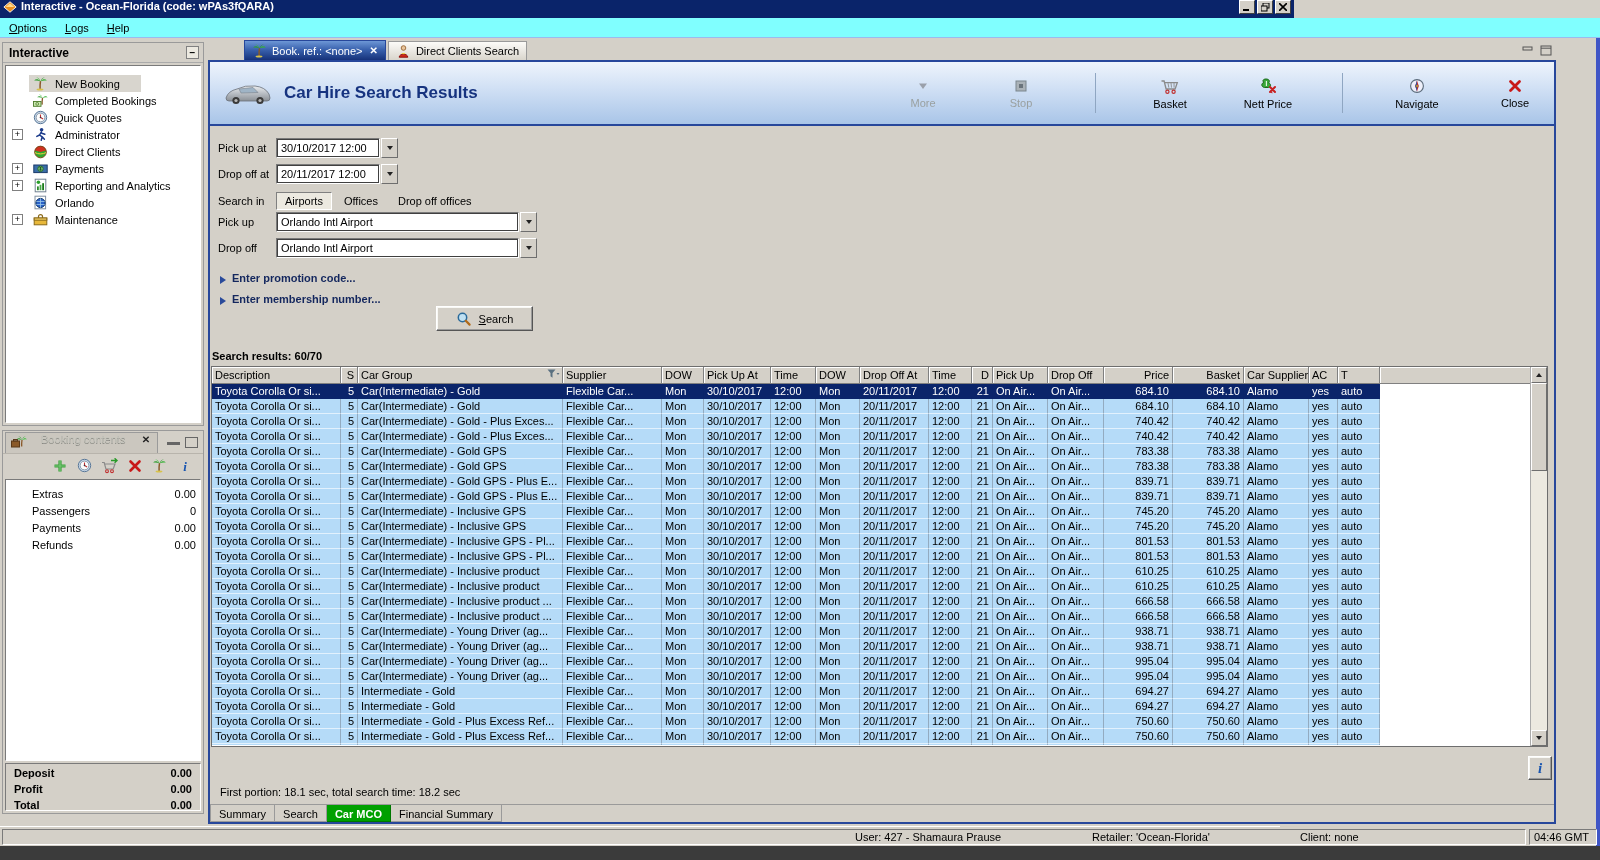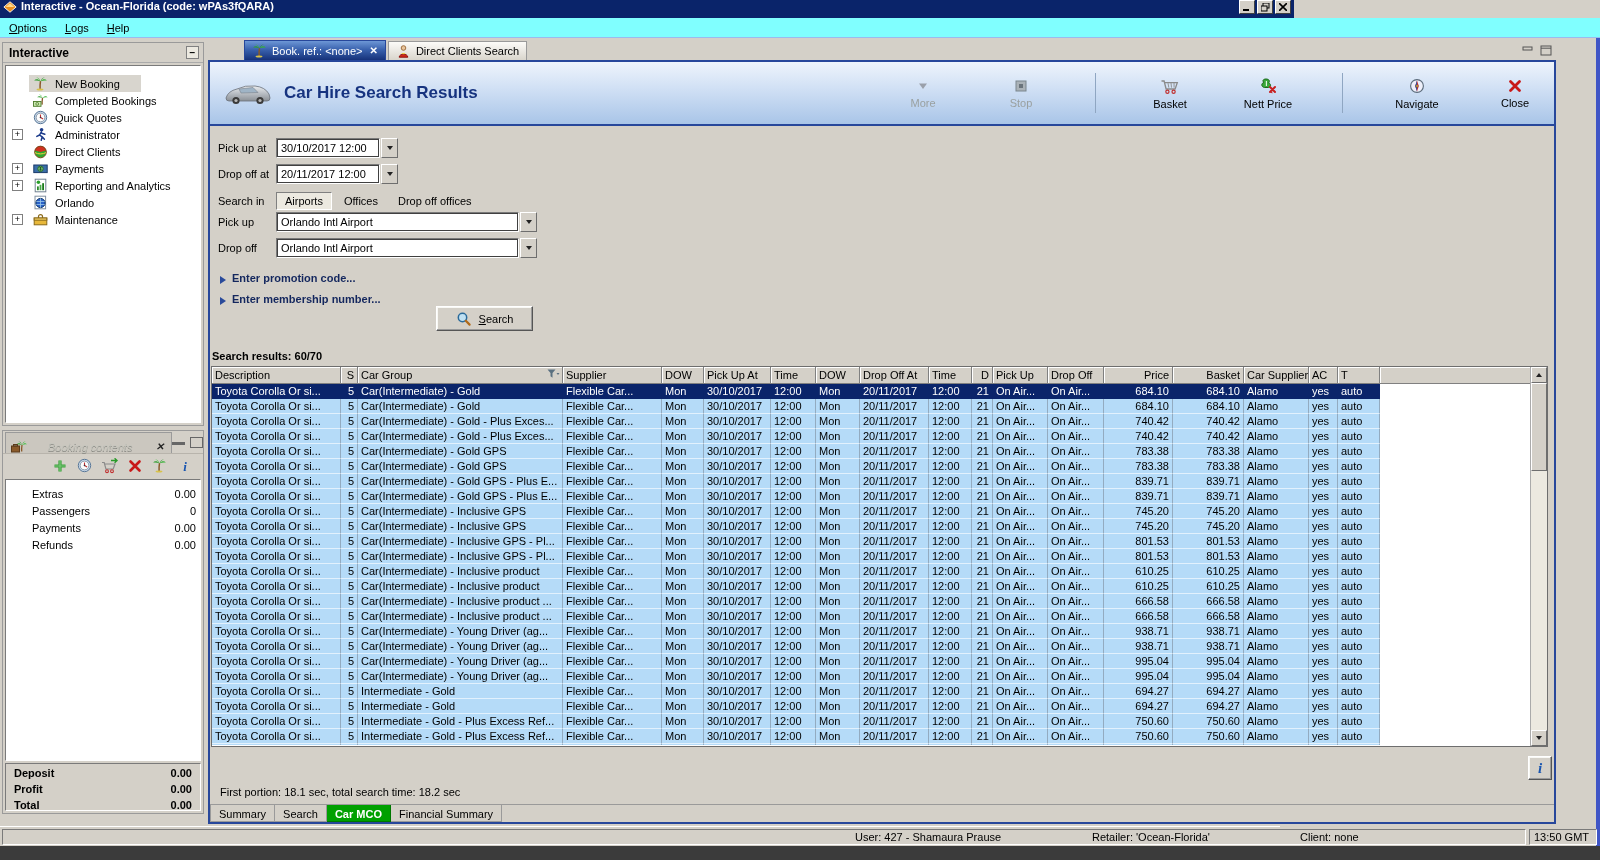--- a/index.html
+++ b/index.html
@@ -23,21 +23,21 @@
   .tree { position:absolute; left:2px; top:22px; right:2px; bottom:2px; background:#fff; border:1px solid; border-color:#7a7a7a #fff #fff #7a7a7a; overflow:hidden; }
   .tree-item { position:relative; height:17px; display:flex; align-items:center; }
   .tree-item .expander { position:absolute; left:6px; width:11px; height:11px; border:1px solid #808080; background:#fff; font-size:9px; line-height:9px; text-align:center; color:#000; }
   .tree-item .ticon { position:absolute; left:26px; width:16px; height:16px; }
   .tree-item .tlabel { position:absolute; left:46px; white-space:nowrap; padding:1px 3px; }
   .tree-item.selected .tlabel-wrap { position:absolute; left:23px; right:auto; height:17px; background:#d8d5ce; }
 
   
   .booking { position:absolute; left:2px; top:430px; width:202px; height:384px; background:#d4d0c8; border:1px solid #9a9a9a; }
   .bp-tabrow { height:22px; display:flex; align-items:flex-end; }
-  .bp-tab { height:21px; display:flex; align-items:flex-end; gap:21px; padding:0 5px; background:#cbc7bf; border:1px solid #9a9a9a; border-bottom:none; margin-left:2px; color:#b2b2aa;font-style:italic; }
+  .bp-tab { height:21px; display:flex; align-items:flex-start; gap:14px; padding:0 5px; background:#cbc7bf; border:1px solid #9a9a9a; border-bottom:none; margin-left:2px; color:#b2b2aa; }
   .bp-tab .bp-title { color:#c6c6be; text-shadow:0 1px 0 #8a8a84; white-space:nowrap; }
   .bp-close { width:13px; height:13px; display:flex; align-items:center; justify-content:center; color:#222; font-weight:bold; font-size:10px; }
   .bp-winbtns { margin-left:auto; display:flex; gap:5px; padding:0 5px 5px 0; }
   .bp-winbtn { width:13px; height:11px; border:1px solid #666; background:#d4d0c8; position:relative; }
   .bp-winbtn.min { border:none; border-bottom:3px solid #666; height:8px; }
   .bp-toolbar { height:24px; display:flex; align-items:center; justify-content:flex-end; gap:8px; padding-right:10px; border-top:1px solid #b8b4ac; }
   .bp-tool { width:17px; height:17px; display:flex; align-items:center; justify-content:center; }
   .bp-list { position:absolute; left:2px; top:48px; right:2px; height:282px; background:#fff; border:1px solid; border-color:#7a7a7a #fff #fff #7a7a7a; padding-top:5px; }
   .bp-row { height:17px; display:flex; align-items:center; padding:0 4px 0 26px; }
   .bp-row .v { margin-left:auto; }
@@ -1132,15 +1132,15 @@
     </div>
   </div>
 </div>
 
 <div class="statusbar">
   <div class="sb-seg" style="left:2px; width:1524px;"></div>
   <div class="sb-seg" style="left:1529px; width:68px;"></div>
   <span class="sb-text" style="left:855px">User: 427 - Shamaura Prause</span>
   <span class="sb-text" style="left:1092px">Retailer: 'Ocean-Florida'</span>
   <span class="sb-text" style="left:1300px">Client: none</span>
-  <span class="sb-text" style="left:1534px">13:50 GMT</span>
+  <span class="sb-text" style="left:1534px">04:46 GMT</span>
 </div>
 <div class="bottom-band"></div>
 
 </body></html>

